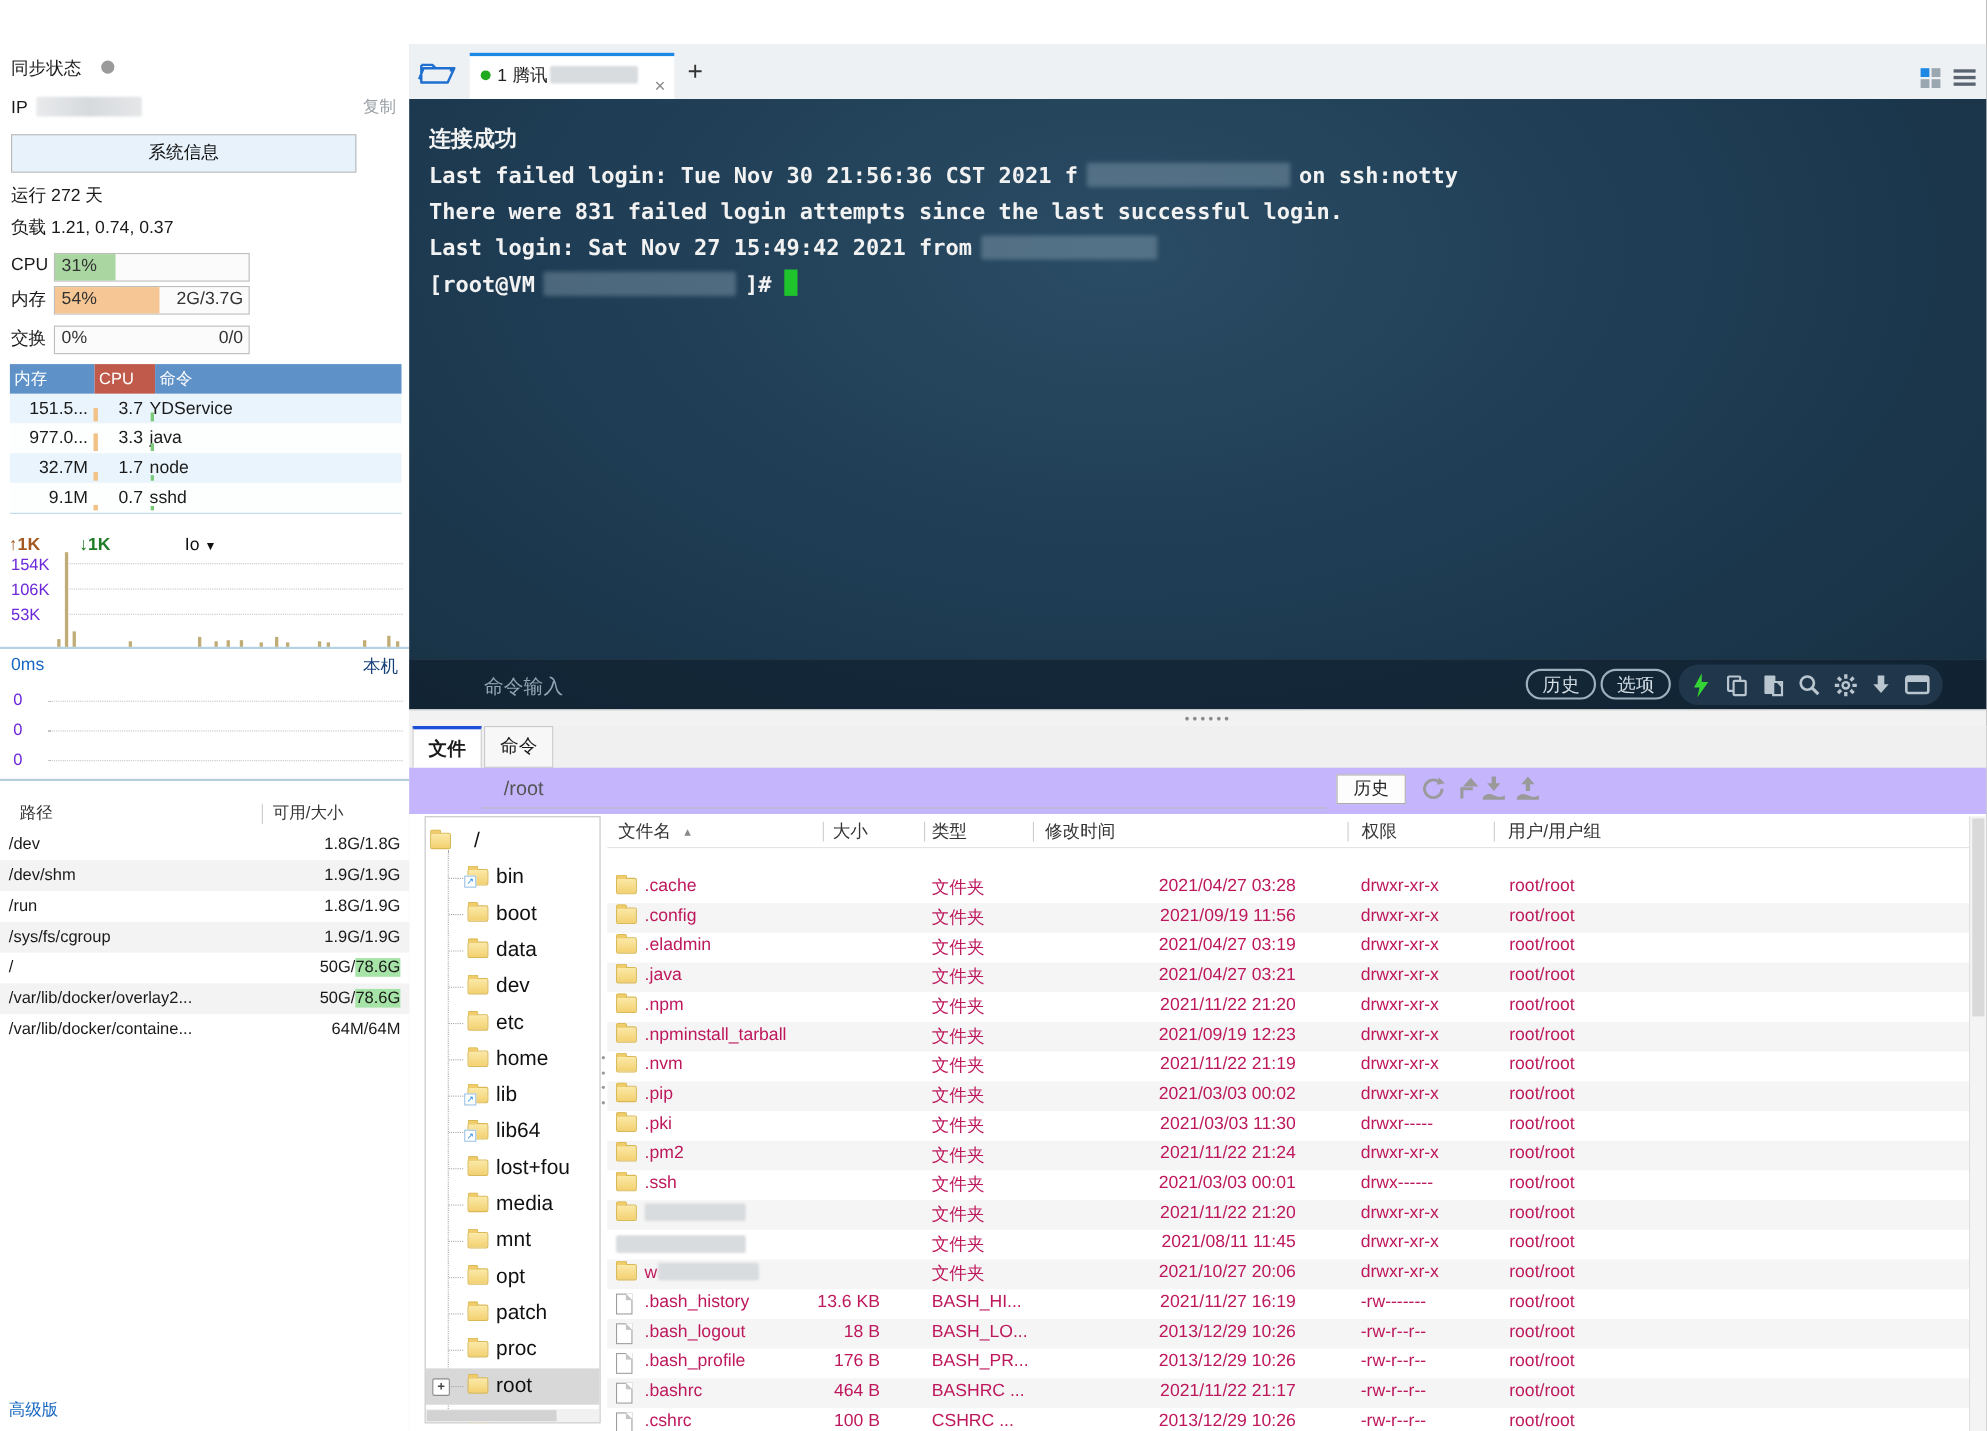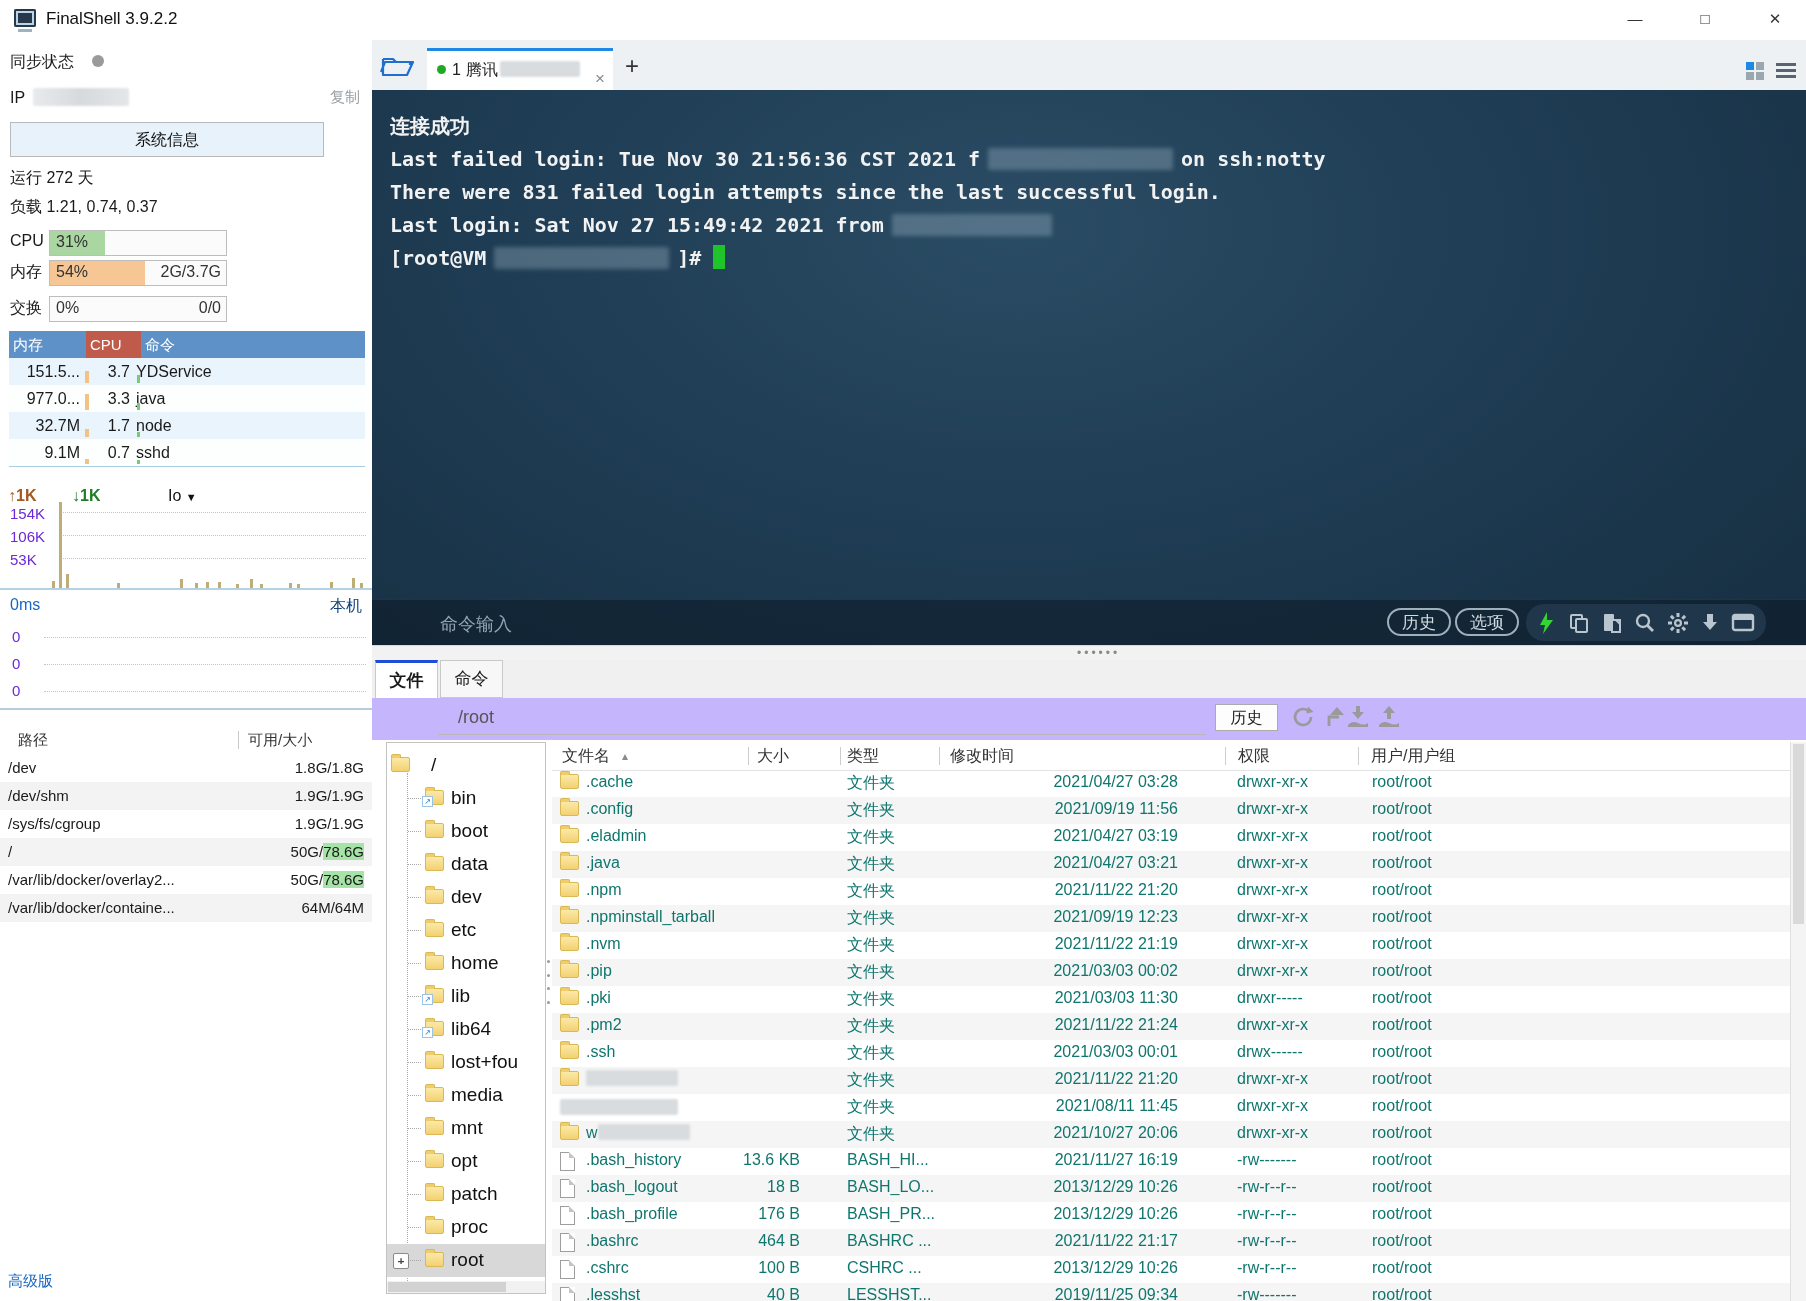--- a/index.html
+++ b/index.html
@@ -143,47 +143,40 @@
   .ficon::before{content:"";position:absolute;top:-4px;left:-1px;width:8px;height:3px;background:#f0cd6a;border:1px solid #d9b954;border-bottom:none;border-radius:2px 2px 0 0;}
   .ficon.link::after{content:"↗";position:absolute;left:-4px;bottom:-3px;width:9px;height:9px;background:#fff;border:1px solid #9cc3e5;color:#1e88e5;font-size:8px;line-height:9px;text-align:center;}
   .picon{position:relative;display:inline-block;width:15px;height:19px;background:#fff;border:1px solid #9e9e9e;box-sizing:border-box;}
   .picon::before{content:"";position:absolute;right:-1px;top:-1px;border-style:solid;border-width:0 6px 6px 0;border-color:#e8e8e8 #fff #c4c4c4 #e8e8e8;}
 
   
   #ftable{position:absolute;left:180px;top:82px;width:1238px;height:559px;overflow:hidden;}
   #fhead{position:absolute;left:0;top:0;width:100%;height:28px;font-size:16px;color:#333;background:#fff;border-bottom:1px solid #e3e3e3;}
   #fhead span{position:absolute;top:4px;white-space:nowrap;}
   #fhead .hsep{position:absolute;top:5px;height:18px;border-left:1px solid #cccccc;}
-  .frow{position:absolute;left:0;width:100%;height:27px;font-size:16px;color:#0f766e;}
+  .frow{position:absolute;left:0;width:100%;height:27px;font-size:16px;color:#be185d;margin-top:24px;}
   .frow.alt{background:#f5f5f5;}
   .fcell{position:absolute;top:3px;white-space:nowrap;}
   .fc-name{left:34px;}
   .fc-size{width:100px;left:148px;text-align:right;}
   .fc-type{left:295px;}
   .fc-mtime{width:180px;left:446px;text-align:right;}
   .fc-perm{left:685px;}
   .fc-owner{left:820px;text-align:center;}
   .name-censor{display:inline-block;width:92px;height:16px;background:#d9dcdf;border-radius:2px;filter:blur(1px);vertical-align:-2px;}
   #fscroll{position:absolute;left:1418px;top:82px;width:16px;height:559px;background:#f4f4f4;border-left:1px solid #e0e0e0;box-sizing:border-box;}
   #fscroll .thumb{position:absolute;left:2px;top:2px;width:11px;height:180px;background:#d9d9d9;}
 
   .sort-icon{color:#8a8a8a;font-size:12px;}
 </style>
 </head>
 <body>
 
 <div id="app">
 
-  <div id="titlebar">
-    <div id="app-icon"></div>
-    <div id="app-title">FinalShell 3.9.2.2</div>
-    <div class="winbtn" id="btn-min">—</div>
-    <div class="winbtn" id="btn-max">□</div>
-    <div class="winbtn" id="btn-close">✕</div>
-  </div>
 
   <div id="sidebar">
     <div id="sync-row">
       <span>同步状态</span>
       <span id="sync-dot"></span>
     </div>
     <div id="ip-row">
       <span>IP</span>
       <span id="ip-censor"></span>
     </div>
@@ -310,20 +303,24 @@
         <span class="h2">可用/大小</span>
       </div>
       <div id="disk-body">
           <div class="disk-row">
             <span class="disk-path">/dev</span>
             <span class="disk-size"><span>1.8G/</span><span>1.8G</span></span>
           </div>
           <div class="disk-row">
             <span class="disk-path">/dev/shm</span>
             <span class="disk-size"><span>1.9G/</span><span>1.9G</span></span>
+          </div>
+          <div class="disk-row">
+            <span class="disk-path">/run</span>
+            <span class="disk-size"><span>1.8G/</span><span>1.9G</span></span>
           </div>
           <div class="disk-row">
             <span class="disk-path">/sys/fs/cgroup</span>
             <span class="disk-size"><span>1.9G/</span><span>1.9G</span></span>
           </div>
           <div class="disk-row">
             <span class="disk-path">/</span>
             <span class="disk-size"><span>50G/</span><span class="hl-green">78.6G</span></span>
           </div>
           <div class="disk-row">

